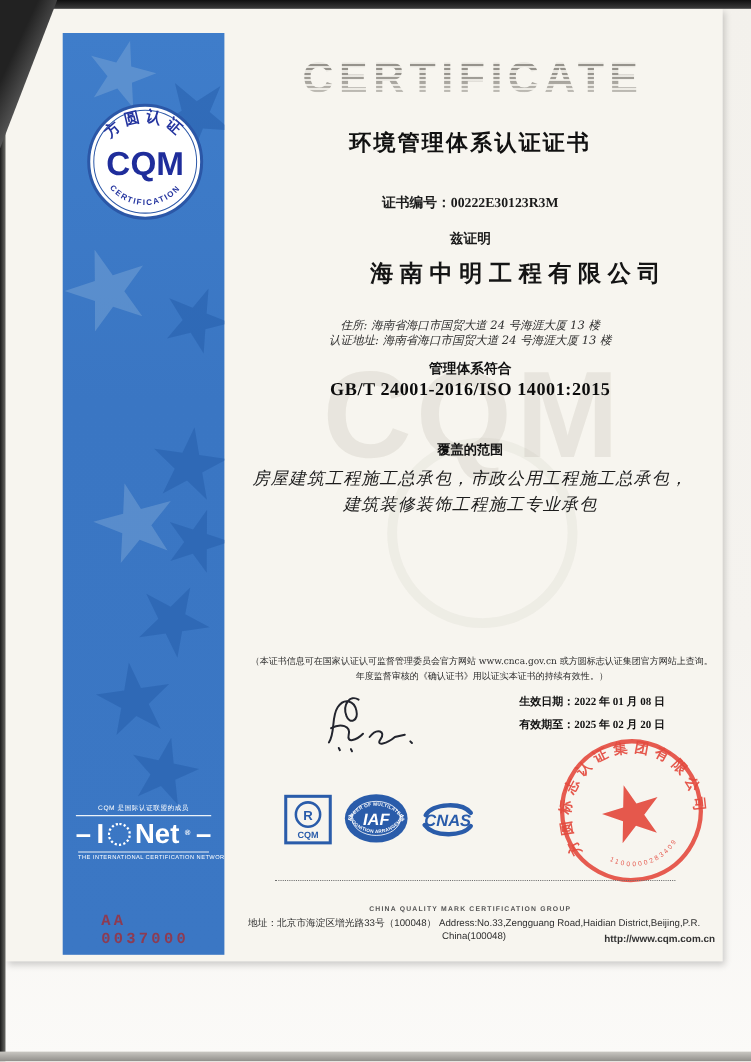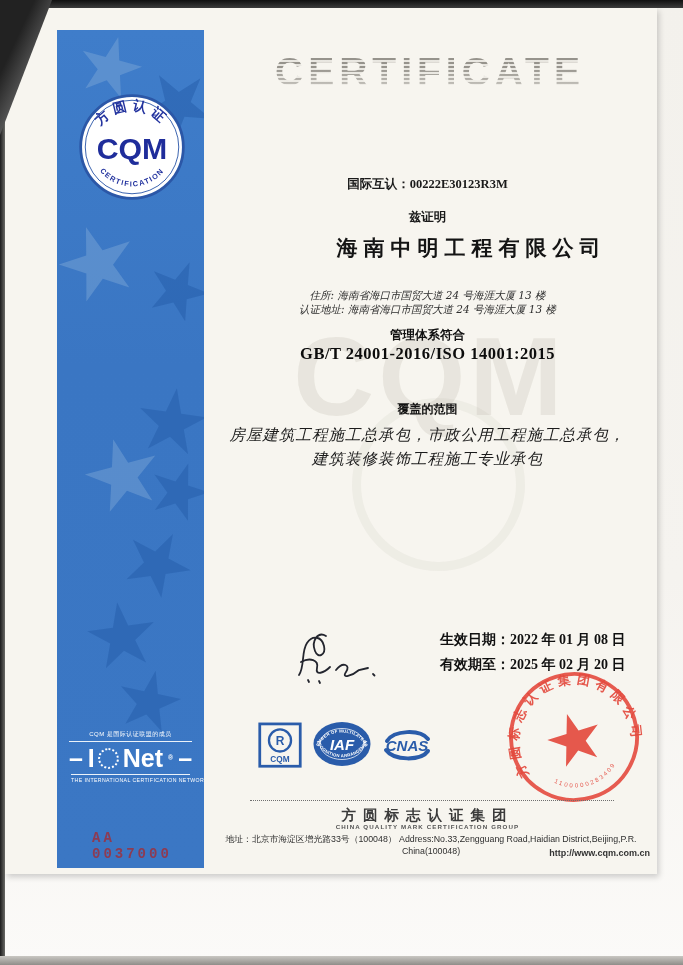--- a/index.html
+++ b/index.html
@@ -52,21 +52,21 @@
   .cert-no{top:176px;font-size:12.5px;color:#1a1a1a;font-family:"Liberation Serif",serif;font-weight:bold;}
   .certify{top:209px;font-size:12.5px;color:#1a1a1a;font-family:"Liberation Serif",serif;font-weight:bold;}
   .company{top:234px;font-size:21px;letter-spacing:6px;color:#141414;font-family:"Liberation Serif",serif;font-weight:bold;padding-left:44px;}
   .info-line{font-size:10.5px;color:#2e2e2e;font-family:"DejaVu Serif",serif;font-style:italic;}
   .conform{top:327px;font-size:12.5px;font-weight:bold;color:#111;}
   .standard{top:344px;font-size:16.5px;font-weight:bold;color:#0c0c0c;font-family:"Liberation Serif",serif;letter-spacing:0.5px;}
   .scope-title{top:401px;font-size:12px;font-weight:bold;color:#111;}
   .scope-line{font-size:15.5px;color:#1c1c1c;font-family:"DejaVu Serif",serif;font-style:italic;letter-spacing:1px;}
   .note{left:228px;top:595px;width:420px;text-align:center;font-size:8.2px;line-height:1.55;color:#2b2b2b;
         font-family:"DejaVu Serif",serif;}
-  .dates{left:440px;top:631px;font-size:14px;font-weight:bold;color:#101010;font-family:"Liberation Serif",serif;}
+  .dates{left:472px;top:631px;font-size:10px;font-weight:bold;color:#101010;font-family:"Liberation Serif",serif;}
   .dates .row{margin-bottom:7px;white-space:nowrap;}
   
   .acc-text{left:437px;top:716px;font-size:7.5px;line-height:10.5px;color:#4a4a4a;}
   .acc-text .en{font-weight:bold;color:#3c3c3c;font-size:7.8px;}
   .stamp{left:505px;top:668px;width:138px;height:138px;transform:rotate(-17deg);opacity:0.92;}
   .dotline{left:250px;top:800px;width:364px;border-top:1.5px dotted #6f6f6f;}
   .group-cn{top:806px;left:205px;width:445px;text-align:center;font-size:14.5px;font-weight:bold;
             letter-spacing:7px;color:#3b3b3b;}
   .group-en{top:823px;left:205px;width:445px;text-align:center;font-size:6.2px;letter-spacing:1.1px;
             color:#555;font-weight:bold;}
@@ -126,39 +126,41 @@
       </div>
       <div class="iqnet-network">THE INTERNATIONAL CERTIFICATION NETWORK</div>
     </div>
 
     <div class="abs serial">AA 0037000</div>
   </div>
 
   <div class="abs certificate-wm">CERTIFICATE</div>
   <div class="abs certificate-stripes"></div>
 
+  <div class="abs t-center doc-title">环境管理体系认证证书</div>
 
   <div class="abs t-center cert-no">
-    <span>国际互认：</span><span>00222E30123R3M</span>
+    <span>证书编号：</span><span>00222E30123R3M</span>
   </div>
 
   <div class="abs t-center certify">兹证明</div>
 
   <div class="abs t-center company">海南中明工程有限公司</div>
 
   <div class="abs t-center info-line" style="top:289px;">住所: 海南省海口市国贸大道 24 号海涯大厦 13 楼</div>
   <div class="abs t-center info-line" style="top:303px;">认证地址: 海南省海口市国贸大道 24 号海涯大厦 13 楼</div>
 
   <div class="abs t-center conform">管理体系符合</div>
   <div class="abs t-center standard">GB/T 24001-2016/ISO 14001:2015</div>
 
   <div class="abs t-center scope-title">覆盖的范围</div>
   <div class="abs t-center scope-line" style="top:425px;">房屋建筑工程施工总承包，市政公用工程施工总承包，</div>
   <div class="abs t-center scope-line" style="top:449px;text-align:center;">建筑装修装饰工程施工专业承包</div>
 
+  <div class="abs note">（本证书信息可在国家认证认可监督管理委员会官方网站 www.cnca.gov.cn 或方圆标志认证集团官方网站上查询。年度监督审核的《确认证书》用以证实本证书的持续有效性。）</div>
 
   <div class="abs" style="left:288px;top:628px;width:100px;height:58px;">
     <svg width="100" height="58" viewBox="0 0 100 58">
       <g fill="none" stroke="#23252e" stroke-width="1.8" stroke-linecap="round">
         <path d="M38,8 C30,3 23,13 27,23 C30,31 38,27 36,18 C34,9 25,6 19,15 C13,24 17,38 11,47"></path>
         <path d="M13,34 C22,29 31,32 29,40 C27,48 36,45 42,39"></path>
         <path d="M48,42 C55,33 63,37 58,44 C53,51 64,48 71,42 L80,40"></path>
         <path d="M20,52 l1,2 M31,53 l1,2"></path>
         <path d="M85,46 l1.5,1.5"></path>
       </g>
@@ -221,21 +223,20 @@
         <textPath href="#stampRing" startOffset="50%" text-anchor="middle">方圆标志认证集团有限公司</textPath>
       </text>
       <polygon points="80,52 87.3,74.2 110.6,74.2 91.7,88 98.9,110.2 80,96.5 61.1,110.2 68.3,88 49.4,74.2 72.7,74.2" fill="#e23c30" opacity="0.92"></polygon>
       <text font-size="7" fill="#e23c30" letter-spacing="2.5" opacity="0.92">
         <textPath href="#stampNum" startOffset="50%" text-anchor="middle">1100000283409</textPath>
       </text>
     </svg>
   </div>
 
   <div class="abs dotline"></div>
-  <div class="abs group-cn">方圆标志认证集团</div>
   <div class="abs group-en">CHINA QUALITY MARK CERTIFICATION GROUP</div>
   <div class="abs footer-addr">地址：北京市海淀区增光路33号（100048）  Address:No.33,Zengguang Road,Haidian District,Beijing,P.R. China(100048)</div>
   <div class="abs website">http://www.cqm.com.cn</div>
 
   <div class="abs edge-top"></div>
   <div class="abs edge-left"></div>
   <div class="abs corner-wedge"></div>
   <div class="abs edge-bottom"></div>
 
 </div>

